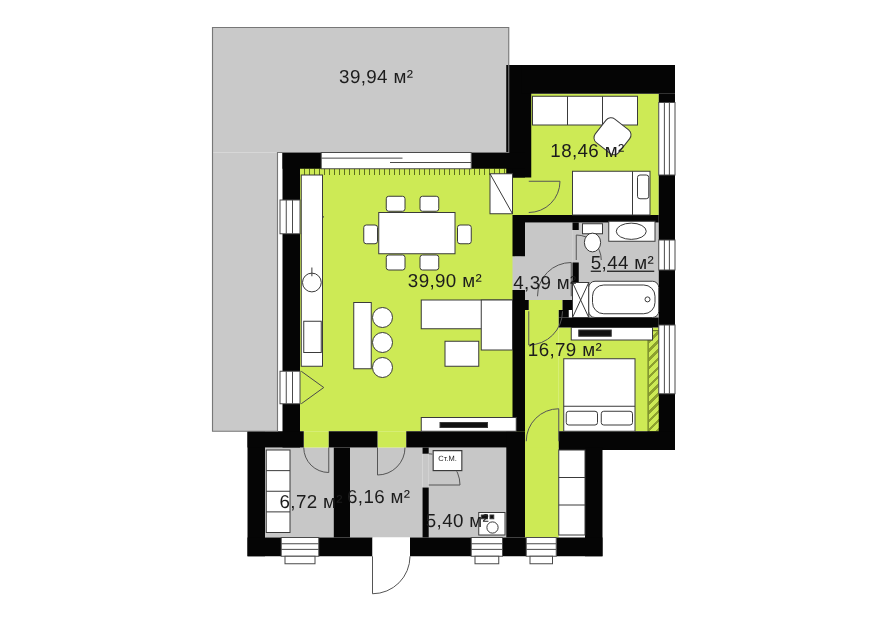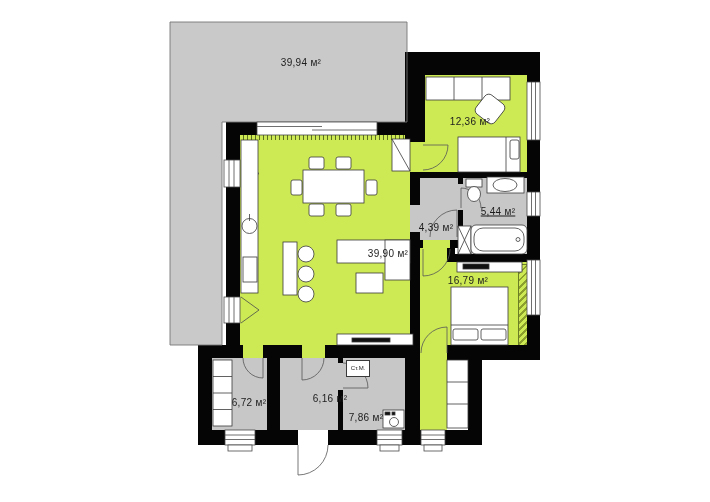--- a/index.html
+++ b/index.html
@@ -4,21 +4,21 @@
 <style>
   html,body{margin:0;padding:0;background:#fff;}
   #plan{position:relative;width:710px;height:502px;background:#ffffff;overflow:hidden;
         font-family:"Liberation Sans",sans-serif;}
   .region{position:absolute;}
   .terrace{background:#c9c9c9;}
   .green{background:#cdea55;}
   .gray{background:#c7c7c7;}
   .wall{position:absolute;background:#050505;}
   svg.overlay{position:absolute;left:0;top:0;width:710px;height:502px;}
-  .rlabel{position:absolute;transform:translate(-50%,-50%);font-size:10px;
+  .rlabel{position:absolute;transform:translate(-50%,-50%);font-size:15px;
           color:#1c1c1c;letter-spacing:.3px;white-space:nowrap;}
   .rlabel.small{font-size:6px;letter-spacing:0;}
   .hatch-top{position:absolute;left:243px;top:135px;width:169px;height:5px;
      background:repeating-linear-gradient(90deg,#5c6e1f 0 1px,rgba(0,0,0,0) 1px 4px);}
   .hatch-win{position:absolute;left:518px;top:264px;width:9px;height:80px;border:1px solid #6b7d26;
      background:repeating-linear-gradient(135deg,#8ca02e 0 2px,#cdea55 2px 5px);}
   .stm-box{position:absolute;left:346px;top:360px;width:24px;height:17px;background:#fff;
      border:1px solid #3a3a3a;box-sizing:border-box;}
 </style>
 </head>
@@ -285,23 +285,23 @@
         <circle cx="394" cy="422" r="4.5" fill="none"></circle>
         <rect x="385" y="412" width="5" height="3" fill="#111"></rect>
         <rect x="392" y="412" width="3" height="3" fill="#111"></rect>
       </g>
     </g>
   </svg>
 
   <div class="stm-box"></div>
 
   <div class="rlabel" style="left:301px;top:62px;">39,94 м²</div>
-  <div class="rlabel" style="left:470px;top:121px;">12,36 м²</div>
-  <div class="rlabel" style="left:388px;top:225px;margin-top:28px;">39,90 м²</div>
+  <div class="rlabel" style="left:470px;top:121px;">18,46 м²</div>
+  <div class="rlabel" style="left:356px;top:225px;">39,90 м²</div>
   <div class="rlabel" style="left:436px;top:227px;">4,39 м²</div>
   <div class="rlabel" style="left:498px;top:211px;text-decoration:underline;">5,44 м²</div>
-  <div class="rlabel" style="left:468px;top:280px;">16,79 м²</div>
+  <div class="rlabel" style="left:452px;top:280px;">16,79 м²</div>
   <div class="rlabel" style="left:249px;top:402px;">6,72 м²</div>
-  <div class="rlabel" style="left:330px;top:398px;">6,16 м²</div>
-  <div class="rlabel" style="left:366px;top:417px;">7,86 м²</div>
+  <div class="rlabel" style="left:303px;top:398px;">6,16 м²</div>
+  <div class="rlabel" style="left:366px;top:417px;">5,40 м²</div>
   <div class="rlabel small" style="left:358px;top:368px;">Ст.М.</div>
 
 </div>
 
 </body></html>

